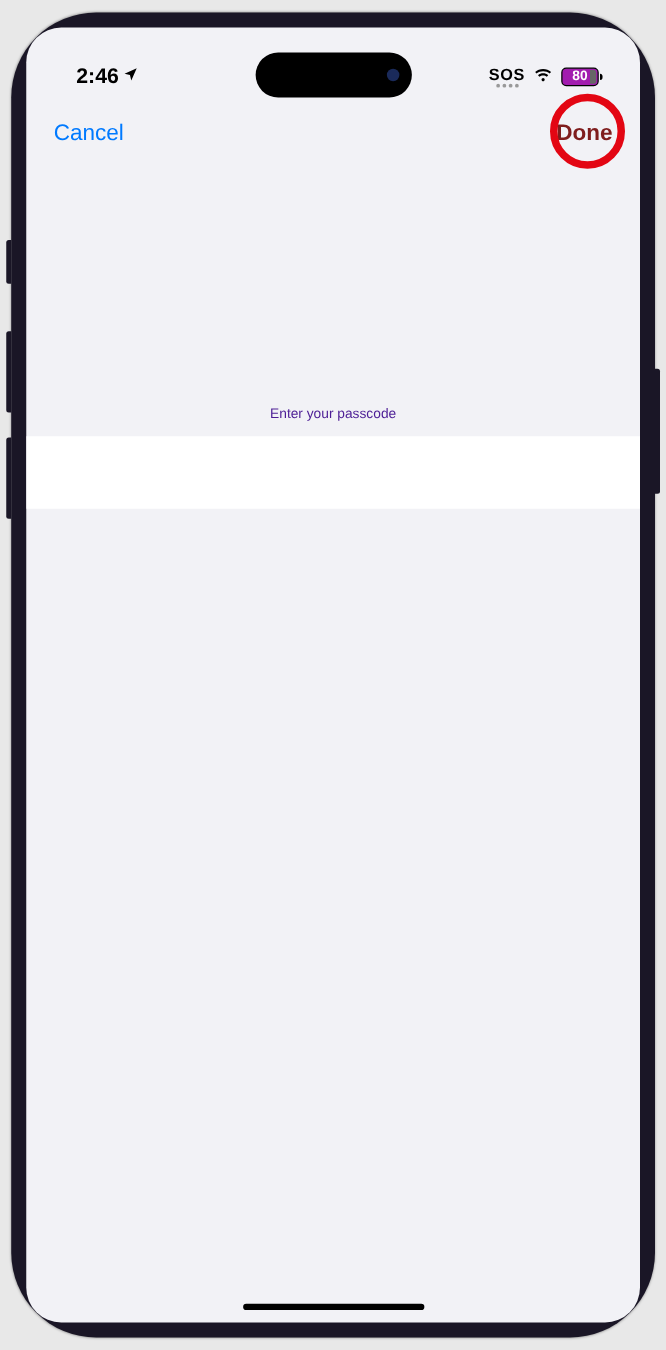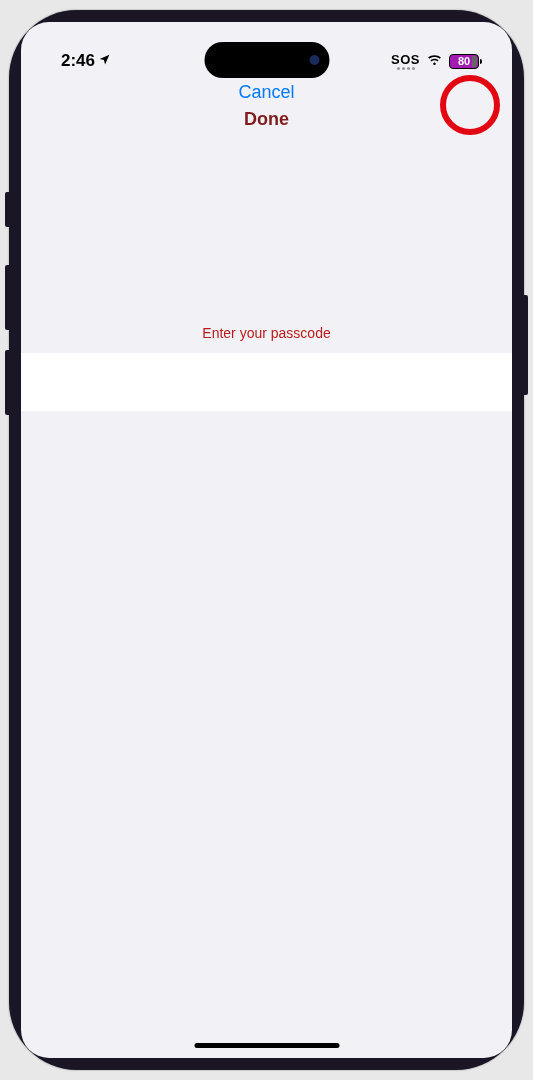--- a/index.html
+++ b/index.html
@@ -181,21 +181,20 @@
       border-radius: 0 2px 2px 0;
       margin-left: 1px;
     }
     .nav-bar {
       height: 48px;
       display: flex;
       justify-content: space-between;
       align-items: center;
       padding: 0 22px;
       position: relative;
-      flex-direction: column;
     }
     .nav-cancel {
       color: #007aff;
       font-size: 18px;
       font-weight: 400;
     }
     .nav-title {
       position: absolute;
       left: 50%;
       transform: translateX(-50%);
@@ -217,22 +216,22 @@
       border: 6px solid #e30613;
       border-radius: 50%;
       pointer-events: none;
       z-index: 5;
     }
     .content-area {
       padding-top: 195px;
       text-align: center;
     }
     .passcode-prompt {
-      font-size: 14px;
-      color: #b91c1c;
+      font-size: 11px;
+      color: #4c1d95;
       font-weight: 400;
       margin-bottom: 12px;
     }
     .passcode-input-field {
       width: 100%;
       height: 58px;
       background: #fff;
       border: none;
     }
     .home-indicator {

